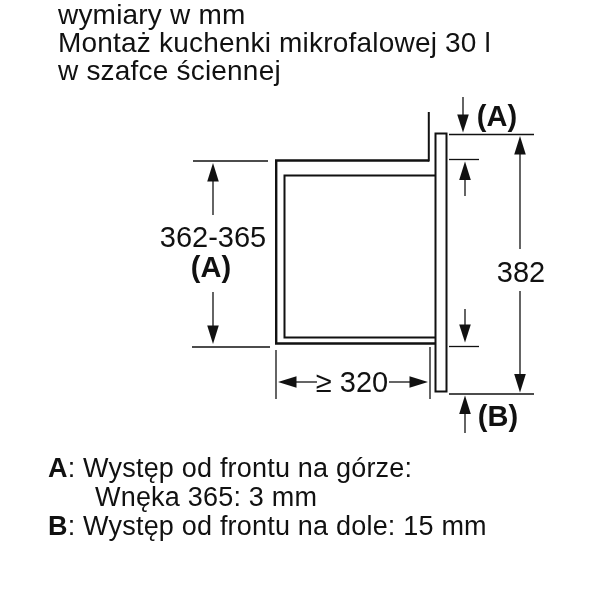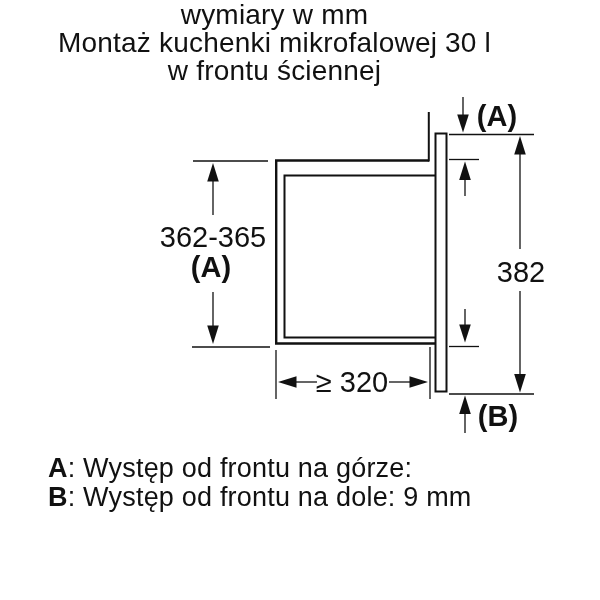--- a/index.html
+++ b/index.html
@@ -17,21 +17,20 @@
     color: #111111;
   }
   .title-block {
     position: absolute;
     left: 58px;
     top: 1px;
     font-size: 28px;
     line-height: 28px;
     white-space: nowrap;
     letter-spacing: 0.2px;
-    text-align: center;
   }
   .diagram-svg {
     position: absolute;
     left: 0;
     top: 0;
     width: 600px;
     height: 600px;
   }
   .legend-block {
     position: absolute;
@@ -58,21 +57,21 @@
   .arrowhead    { fill: #111111; stroke: none; }
 </style>
 </head>
 <body>
 
 <div class="canvas">
 
   <div class="title-block">
     <div>wymiary w mm</div>
     <div>Montaż kuchenki mikrofalowej 30 l</div>
-    <div>w frontu ściennej</div>
+    <div>w szafce ściennej</div>
   </div>
 
   <svg class="diagram-svg" viewBox="0 0 600 600">
 
     <path class="stroke-main" d="M429,160.5 L276.2,160.5 L276.2,343.5 L435,343.5"></path>
     <path class="stroke-thin" d="M428.8,161.5 L428.8,112"></path>
     <path class="stroke-thin" d="M435,175.5 L284.5,175.5 L284.5,337.5 L435,337.5"></path>
     <rect class="stroke-panel" x="435.5" y="133.5" width="11" height="258"></rect>
 
     <g>
@@ -121,16 +120,17 @@
       <path class="stroke-dim" d="M295,382 H317"></path>
       <text x="352" y="392" text-anchor="middle">≥ 320</text>
       <path class="stroke-dim" d="M389,382 H411"></path>
       <polygon class="arrowhead" points="428,382 409.5,376.2 409.5,387.8"></polygon>
     </g>
 
   </svg>
 
   <div class="legend-block">
     <div class="legend-line"><span class="bold">A</span><span>: Występ od frontu na górze:</span></div>
-    <div class="legend-line"><span class="bold">B</span><span>: Występ od frontu na dole: 9 mm</span></div>
+    <div class="legend-line legend-indent">Wnęka 365: 3 mm</div>
+    <div class="legend-line"><span class="bold">B</span><span>: Występ od frontu na dole: 15 mm</span></div>
   </div>
 
 </div>
 
 </body></html>

